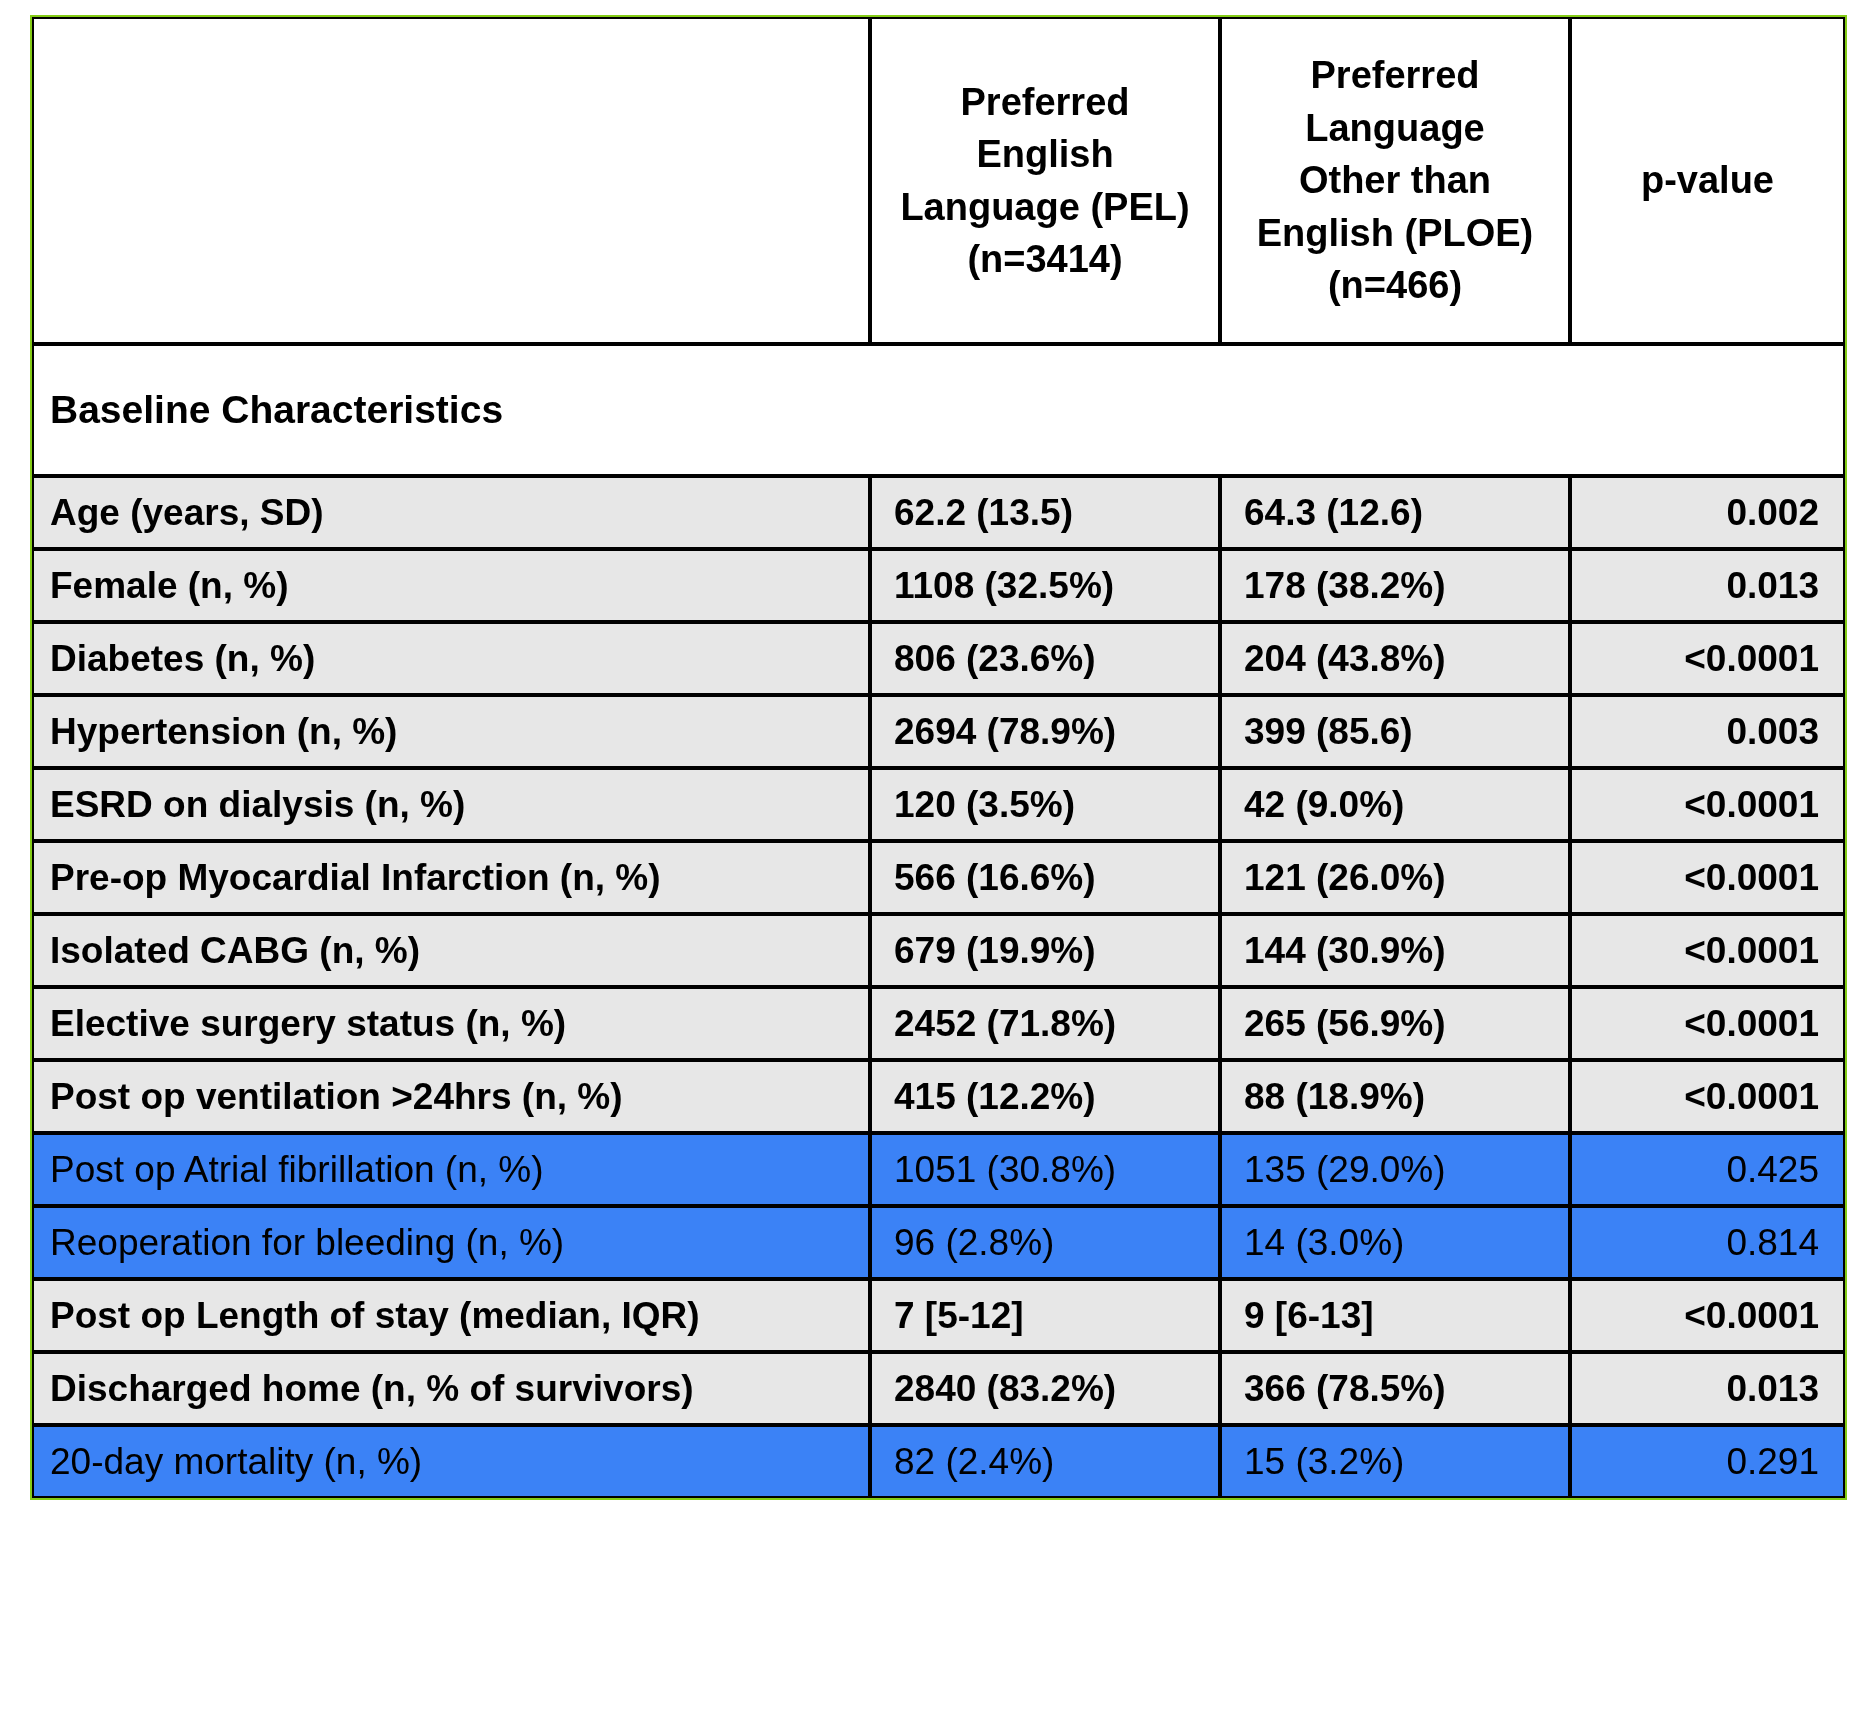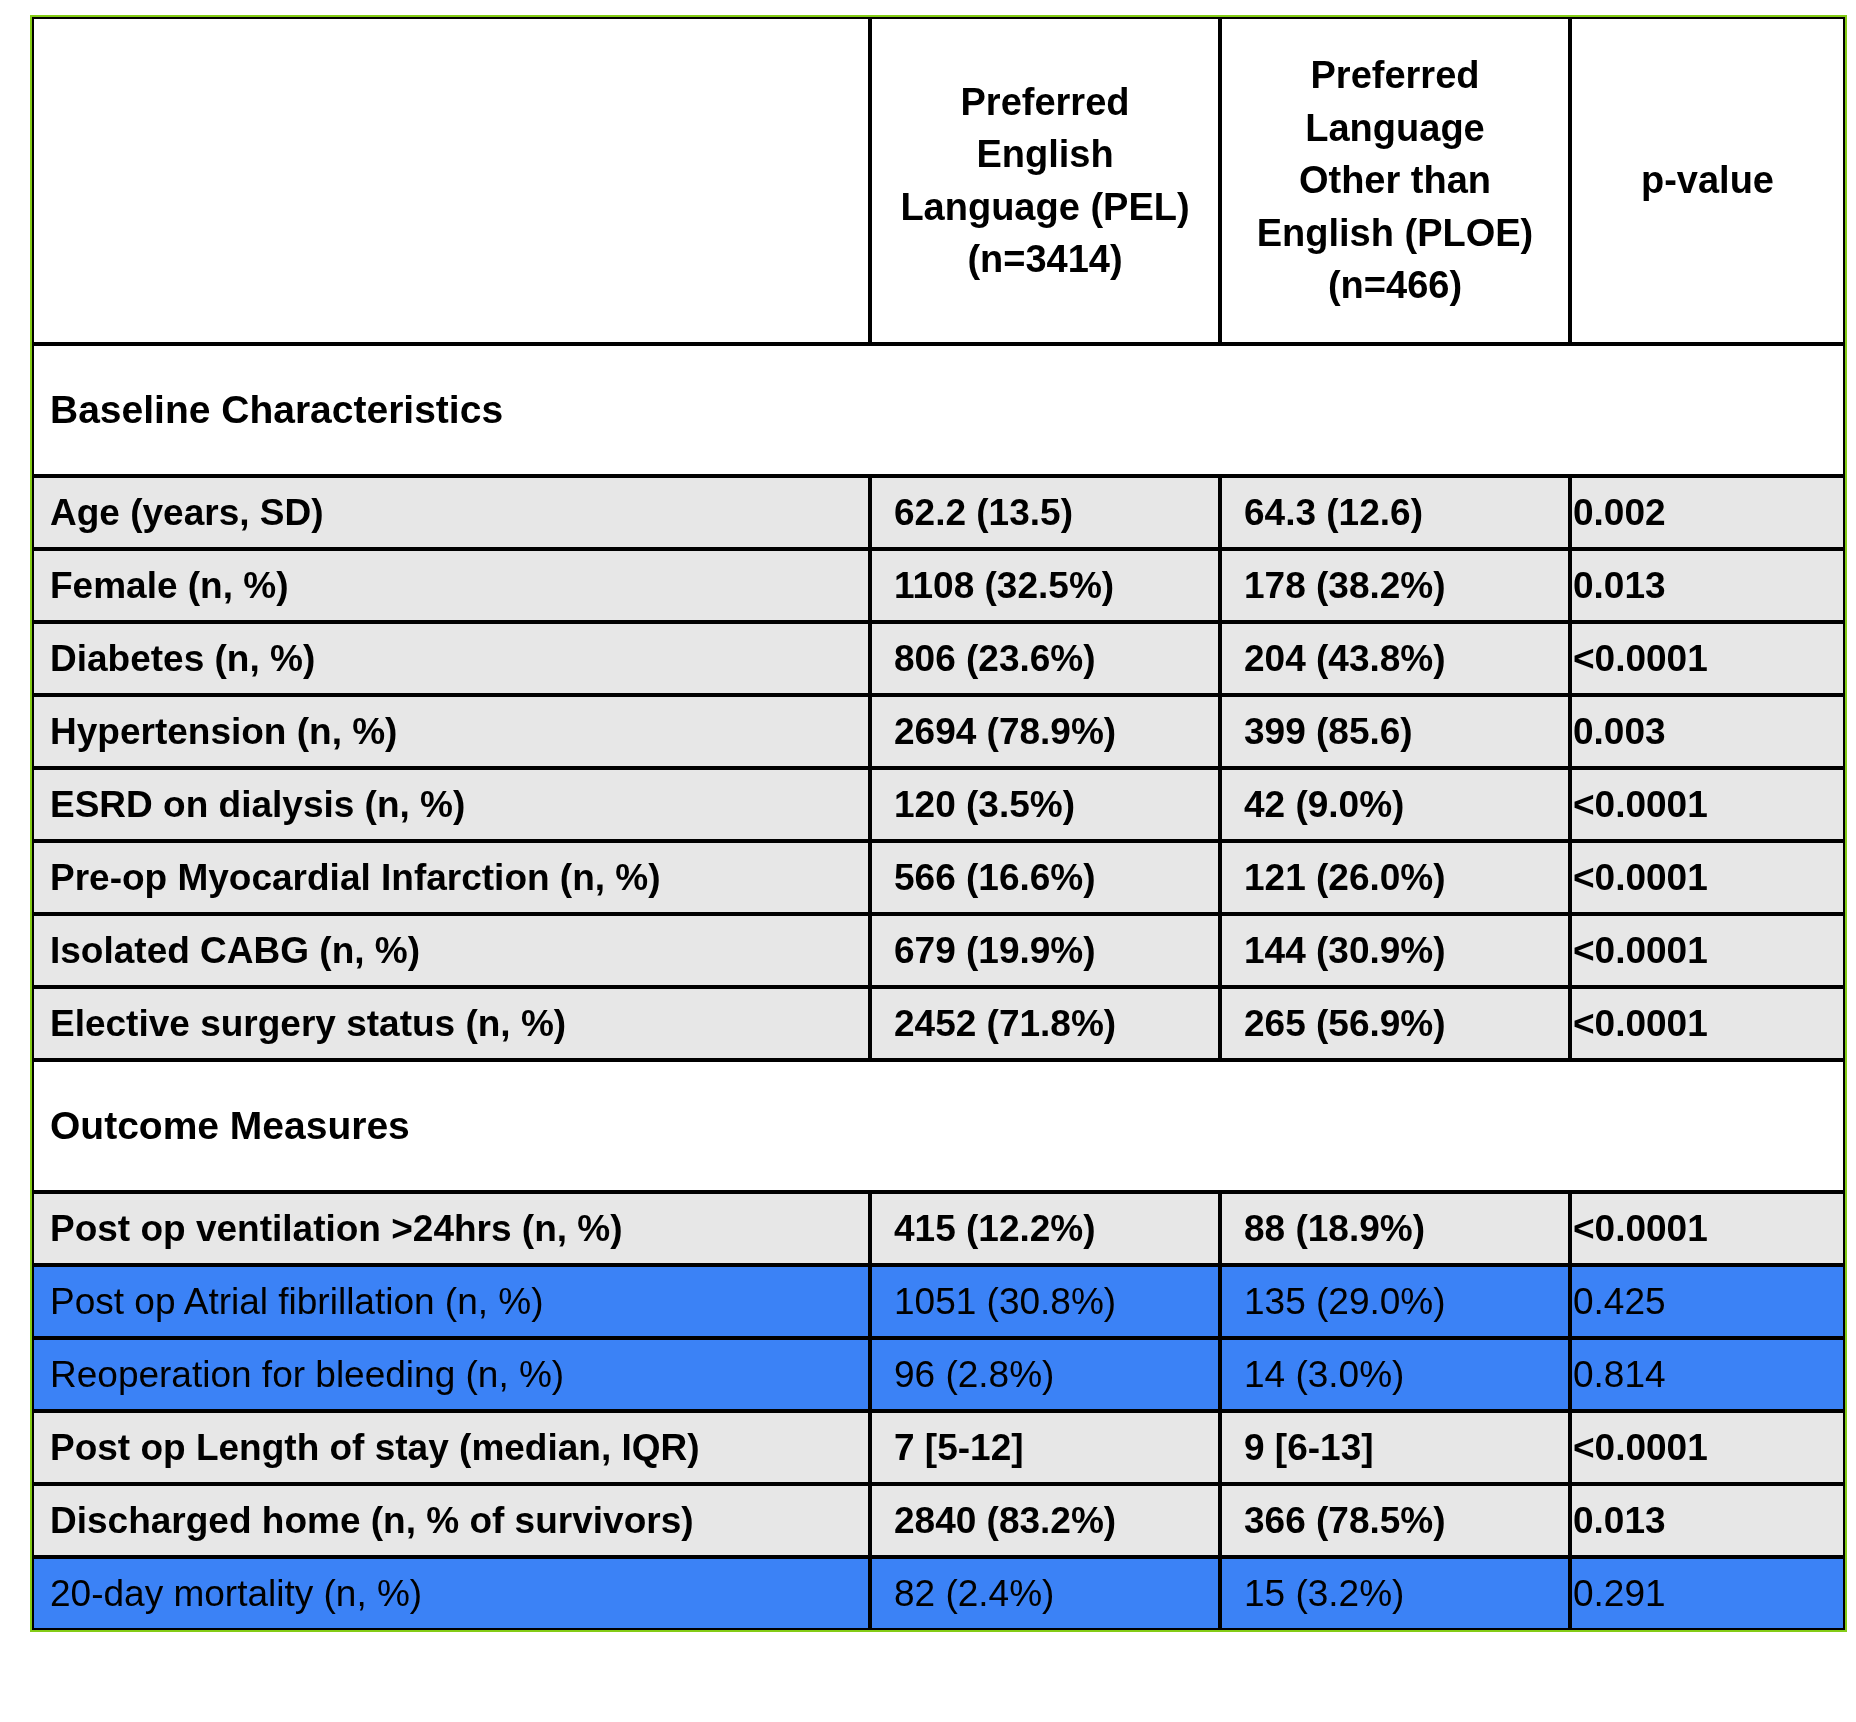--- a/index.html
+++ b/index.html
@@ -55,21 +55,21 @@
   }
   td.rowlabel {
     text-align: left;
     padding-left: 16px;
   }
   td.val {
     text-align: left;
     padding-left: 22px;
   }
   td.p {
-    text-align: left;
+    text-align: right;
     padding-right: 24px;
   }
   tr.shaded td {
     background: #e7e7e7;
     font-weight: bold;
   }
 </style>
 </head>
 <body>
 
@@ -143,23 +143,20 @@
         <td class="val">144 (30.9%)</td>
         <td class="p">&lt;0.0001</td>
       </tr>
       <tr class="data shaded">
         <td class="rowlabel">Elective surgery status (n, %)</td>
         <td class="val">2452 (71.8%)</td>
         <td class="val">265 (56.9%)</td>
         <td class="p">&lt;0.0001</td>
       </tr>
 
-      <tr>
-        <td class="section" colspan="4">Outcome Measures</td>
-      </tr>
 
       <tr class="data shaded">
         <td class="rowlabel">Post op ventilation &gt;24hrs (n, %)</td>
         <td class="val">415 (12.2%)</td>
         <td class="val">88 (18.9%)</td>
         <td class="p">&lt;0.0001</td>
       </tr>
       <tr class="data">
         <td class="rowlabel">Post op Atrial fibrillation (n, %)</td>
         <td class="val">1051 (30.8%)</td>

